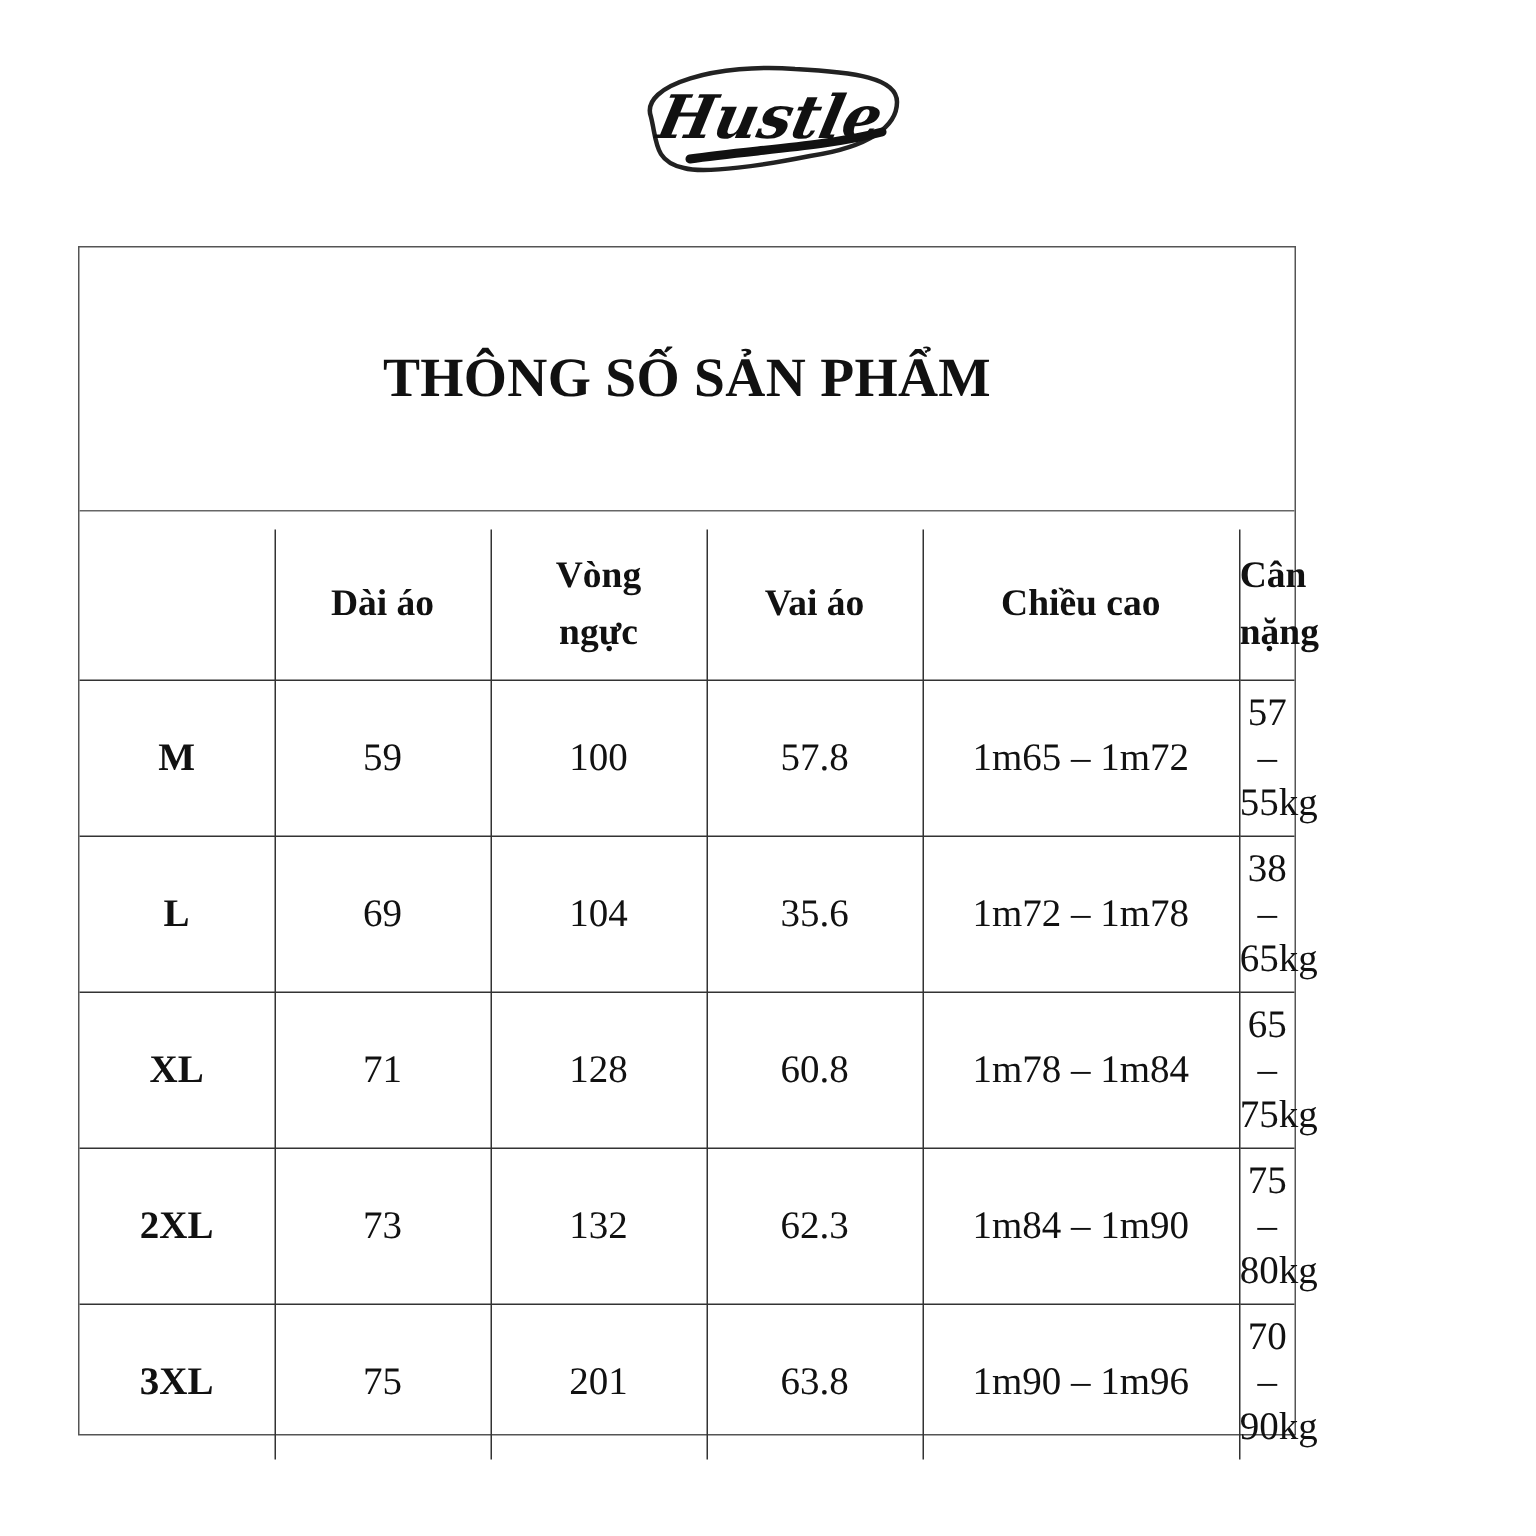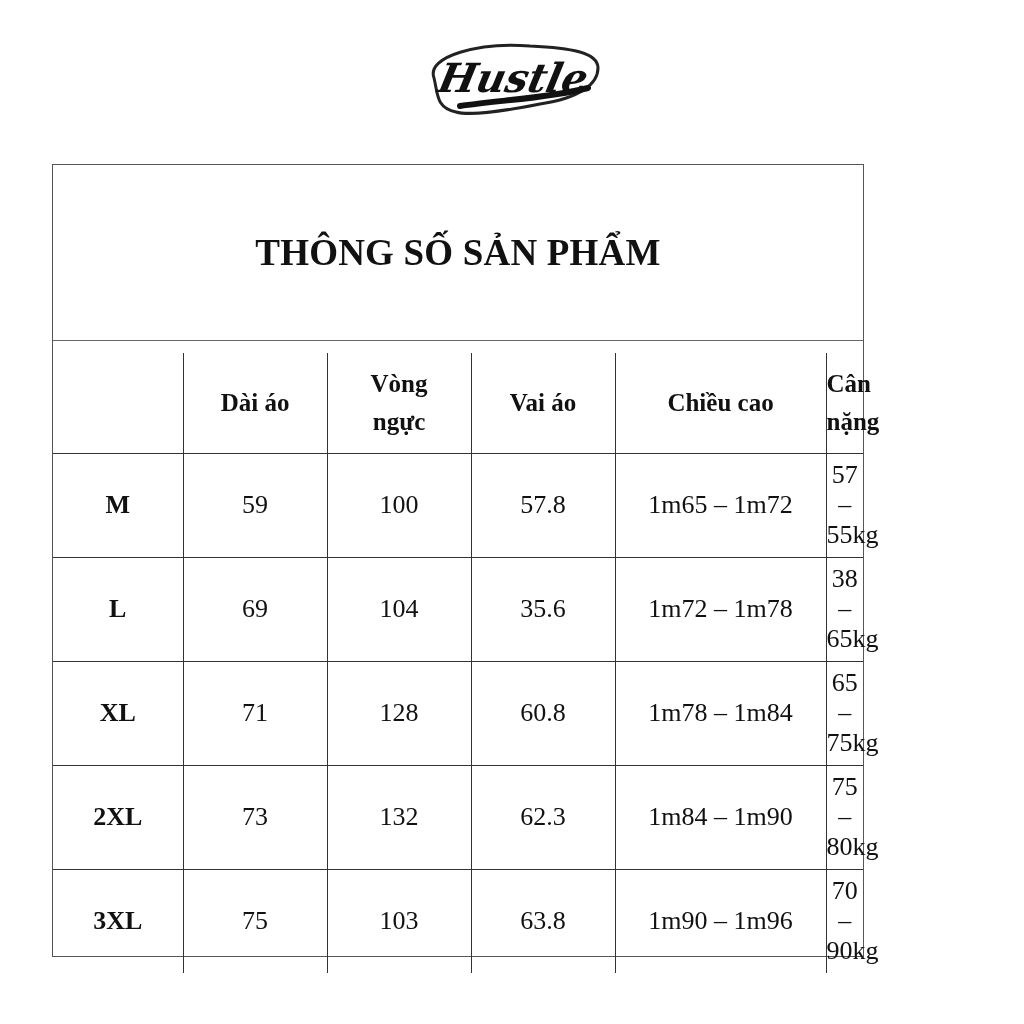--- a/index.html
+++ b/index.html
@@ -84,20 +84,20 @@
       <td class="size">2XL</td>
       <td>73</td>
       <td>132</td>
       <td>62.3</td>
       <td>1m84 – 1m90</td>
       <td>75 – 80kg</td>
     </tr>
     <tr class="row">
       <td class="size">3XL</td>
       <td>75</td>
-      <td>103</td>
+      <td>201</td>
       <td>63.8</td>
       <td>1m90 – 1m96</td>
       <td>70 – 90kg</td>
     </tr>
   </tbody>
     </table>
 </div>
 
 </body></html>

